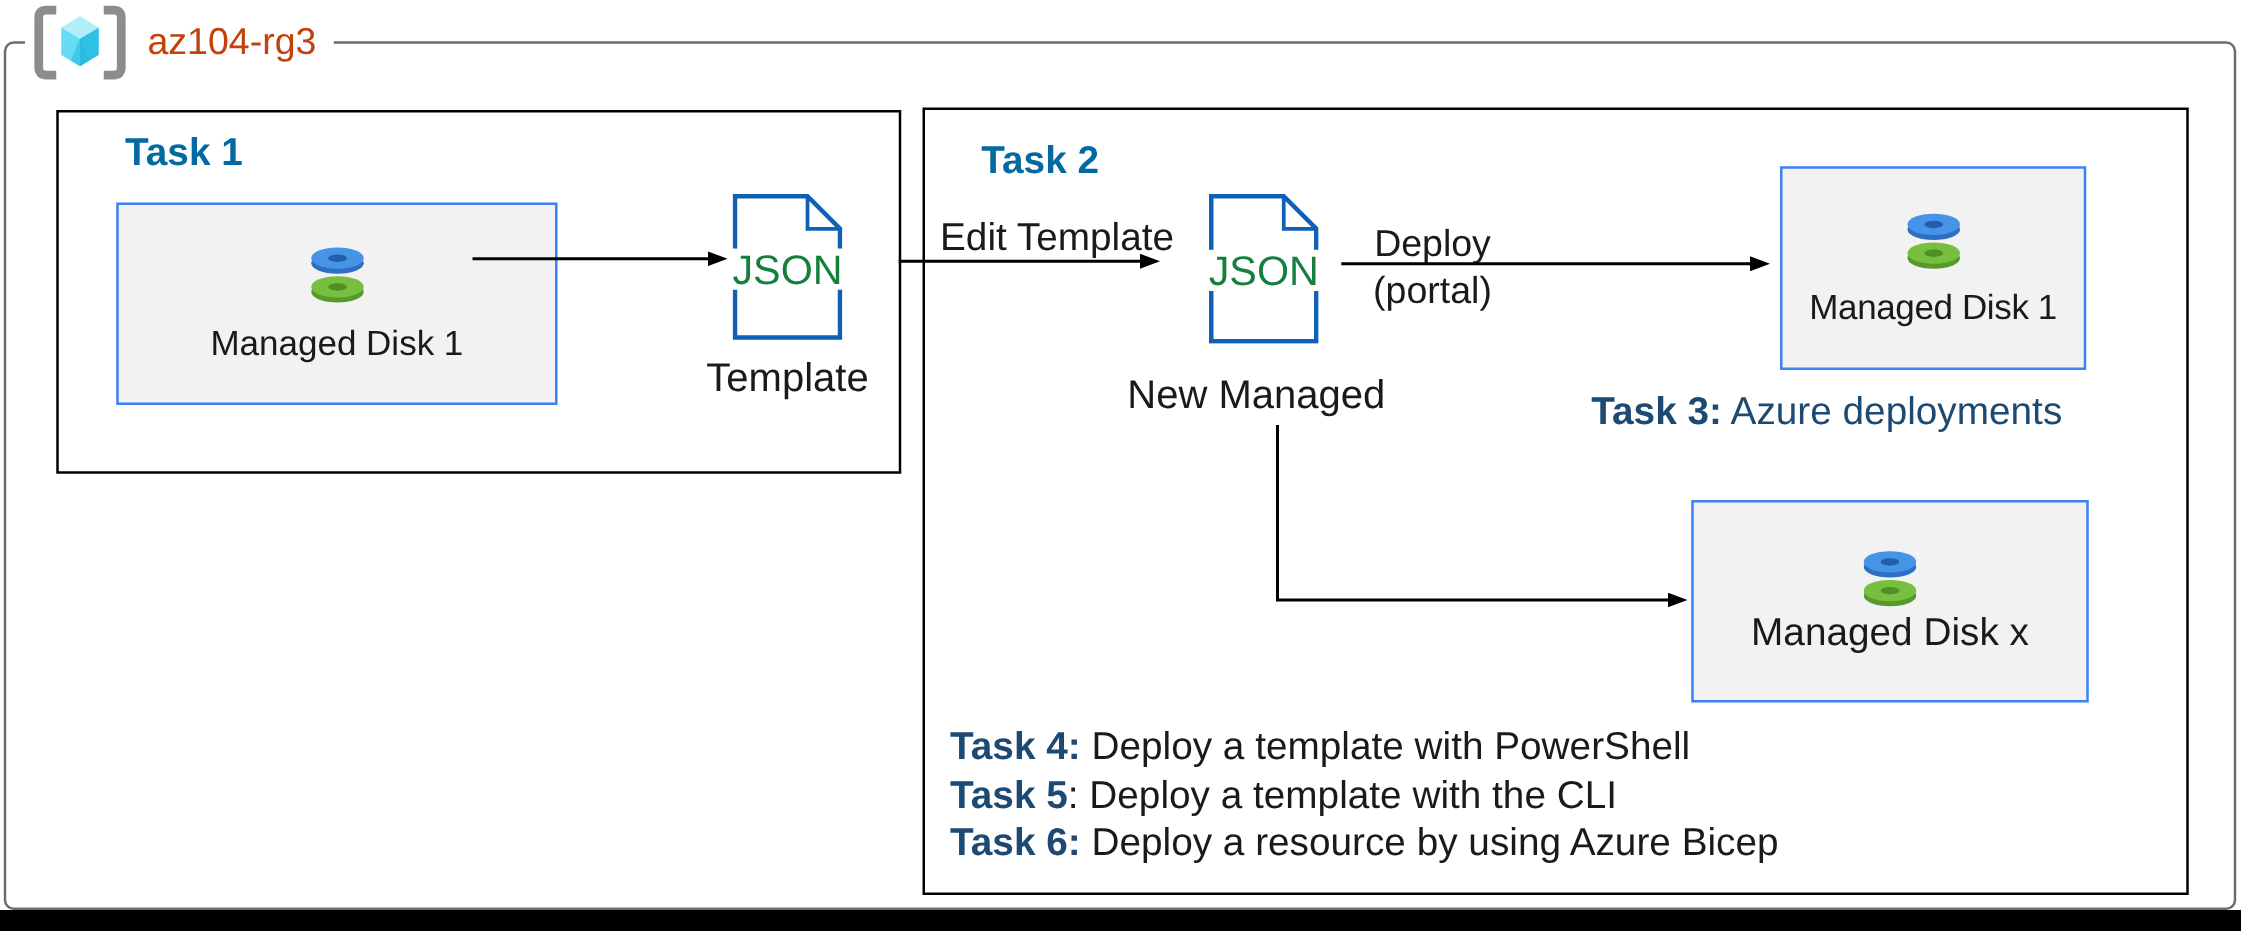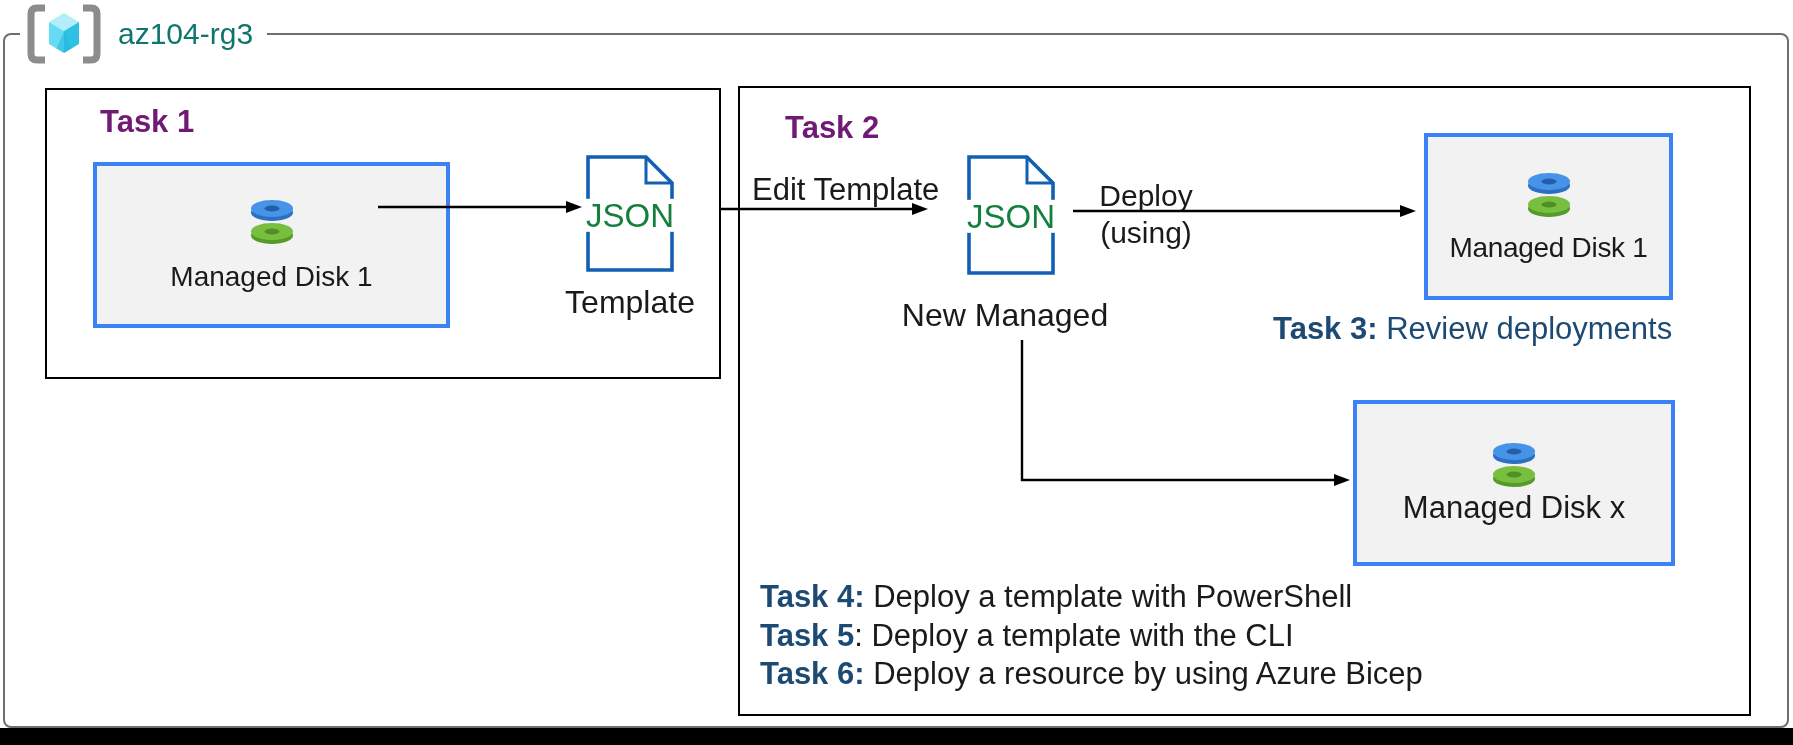--- a/index.html
+++ b/index.html
@@ -10,29 +10,29 @@
 
   
   .rg-border{
     position:absolute;left:3px;top:33px;width:1782px;height:691px;
     border:2.5px solid #6e6e6e;border-radius:8px;
   }
   .rg-legend{
     position:absolute;left:20px;top:0px;height:68px;
     display:flex;align-items:center;gap:16px;background:#ffffff;padding:0 14px 0 6px;
   }
-  .rg-name{font-size:30px;color:#0f766e;white-space:nowrap;}
+  .rg-name{font-size:30px;color:#c2410c;white-space:nowrap;}
 
   
   .task-box{position:absolute;border:2.5px solid #000;background:#fff;}
-  .task-title{position:absolute;font-size:31px;font-weight:bold;color:#701a75;white-space:nowrap;}
+  .task-title{position:absolute;font-size:31px;font-weight:bold;color:#0369a1;white-space:nowrap;}
 
   
   .res-box{
-    position:absolute;background:#f2f2f2;border:4px solid #3b82f6;
+    position:absolute;background:#f2f2f2;border:2px solid #3b82f6;
     display:flex;flex-direction:column;align-items:center;justify-content:center;
   }
   .res-label{color:#1a1a1a;white-space:nowrap;}
 
   
   .json-doc{position:absolute;}
   .json-doc .json-label{
     position:absolute;left:50%;top:50%;transform:translate(-50%,-46%);
     font-size:33px;color:#15803d;background:#ffffff;padding:0 2px;line-height:1;white-space:nowrap;
   }
@@ -107,38 +107,38 @@
   <div class="json-doc" style="left:967px;top:155px;width:88px;height:120px;">
     <svg width="88" height="120" viewBox="0 0 88 120">
       <path d="M2,2 H60 L86,28 V118 H2 Z" fill="#ffffff" stroke="#1160b4" stroke-width="3.6" stroke-linejoin="miter"></path>
       <path d="M60,2 V28 H86" fill="none" stroke="#1160b4" stroke-width="3"></path>
     </svg>
     <span class="json-label">JSON</span>
   </div>
   <div class="plain-label centered" style="left:1005px;top:297px;">New Managed</div>
 
   <div class="plain-label centered" style="left:1146px;top:179px;font-size:30px;">Deploy</div>
-  <div class="plain-label centered" style="left:1146px;top:216px;font-size:30px;">(using)</div>
+  <div class="plain-label centered" style="left:1146px;top:216px;font-size:30px;">(portal)</div>
 
   <div class="res-box" style="left:1424px;top:133px;width:241px;height:159px;">
     <span style="display:inline-block;width:52px;height:50px;">
       <svg width="52" height="50" viewBox="0 0 52 50">
         <ellipse cx="26" cy="38.5" rx="21" ry="8.5" fill="#569a2b"></ellipse>
         <ellipse cx="26" cy="34.5" rx="21" ry="8.5" fill="#78bf40"></ellipse>
         <ellipse cx="26" cy="34.5" rx="7.5" ry="3" fill="#4f8f26"></ellipse>
         <ellipse cx="26" cy="15.5" rx="21" ry="8.5" fill="#2c6fc4"></ellipse>
         <ellipse cx="26" cy="11.5" rx="21" ry="8.5" fill="#4793e8"></ellipse>
         <ellipse cx="26" cy="11.5" rx="7.5" ry="3" fill="#235fa9"></ellipse>
       </svg>
     </span>
     <span class="res-label" style="font-size:28px;margin-top:12px;letter-spacing:-0.3px;">Managed Disk 1</span>
   </div>
 
   <div class="task3-line">
-    <b>Task 3:</b><span> Review deployments</span>
+    <b>Task 3:</b><span> Azure deployments</span>
   </div>
 
   <div class="res-box" style="left:1353px;top:400px;width:314px;height:158px;">
     <span style="display:inline-block;width:52px;height:50px;">
       <svg width="52" height="50" viewBox="0 0 52 50">
         <ellipse cx="26" cy="38.5" rx="21" ry="8.5" fill="#569a2b"></ellipse>
         <ellipse cx="26" cy="34.5" rx="21" ry="8.5" fill="#78bf40"></ellipse>
         <ellipse cx="26" cy="34.5" rx="7.5" ry="3" fill="#4f8f26"></ellipse>
         <ellipse cx="26" cy="15.5" rx="21" ry="8.5" fill="#2c6fc4"></ellipse>
         <ellipse cx="26" cy="11.5" rx="21" ry="8.5" fill="#4793e8"></ellipse>

